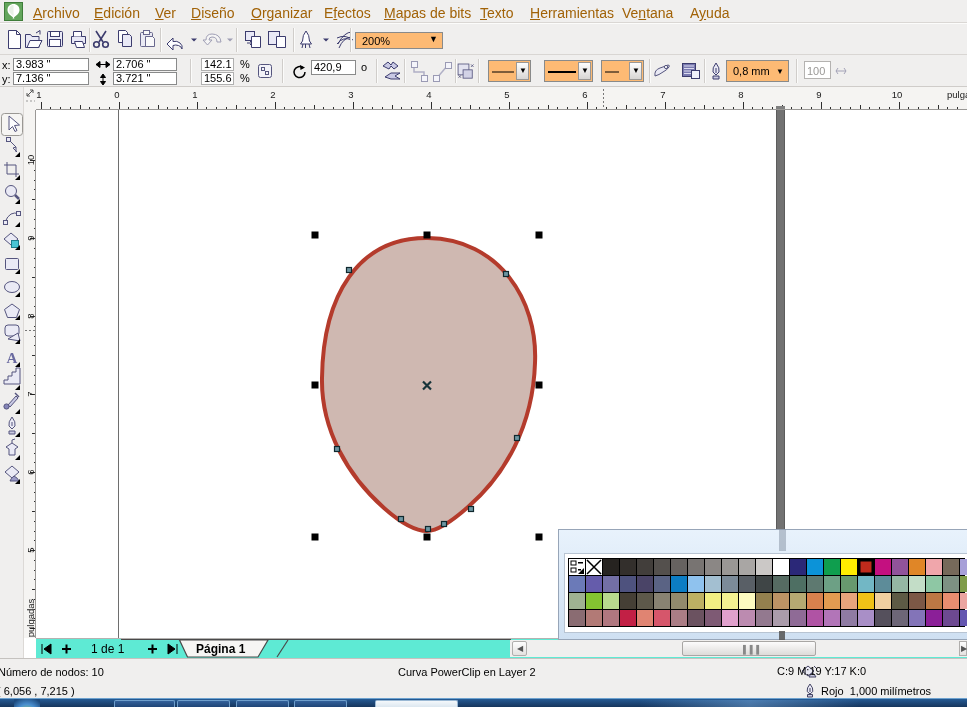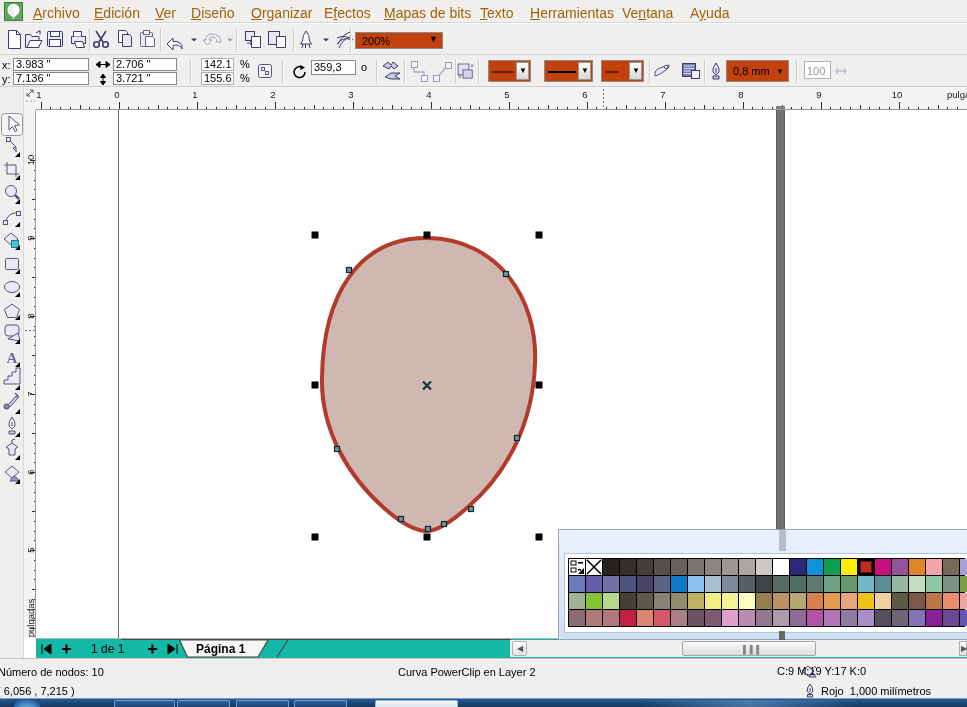--- a/index.html
+++ b/index.html
@@ -9,29 +9,29 @@
 u.mn { text-decoration:underline; }
 
 #menubar { left:0; top:0; width:967px; height:23px; background:#f0efee; border-bottom:1px solid #dad7d4; }
 #toolbar { left:0; top:23px; width:967px; height:32px; background:#f0efee; border-top:1px solid #fcfcfb; border-bottom:1px solid #d9d6d3; }
 #propbar { left:0; top:55px; width:967px; height:32px; background:#f0efee; border-bottom:1px solid #cfccc9; }
 #hruler  { left:36px; top:87px; width:931px; height:23px; background:#f5f4f2; }
 #corner  { left:24px; top:87px; width:12px; height:23px; background:#f5f4f2; }
 #vruler  { left:24px; top:110px; width:12px; height:528px; background:#f5f4f2; }
 #toolbox { left:0; top:87px; width:24px; height:571px; background:#f0efee; }
 #canvas  { left:36px; top:110px; width:931px; height:528px; background:#ffffff; overflow:hidden; }
-#navrow  { left:36px; top:638px; width:931px; height:20px; background:#14b8a6; border-top:1px solid #b4b2b0; }
+#navrow  { left:36px; top:638px; width:931px; height:20px; background:#5eead4; border-top:1px solid #b4b2b0; }
 #statusbar { left:0; top:658px; width:967px; height:40px; background:#f0efee; border-top:1px solid #c5c2bf; font-size:11px; color:#000; }
 #taskbar { left:0; top:698px; width:967px; height:9px; background:linear-gradient(#255a94,#16355c); border-top:1px solid #6da2cf; }
 .menuitem { position:absolute; top:5px; font-size:14px; color:#a16207; }
 .sep { position:absolute; top:4px; width:1px; height:24px; background:#d0cdca; box-shadow:1px 0 0 #fbfbfa; }
 .psep { position:absolute; top:4px; width:1px; height:24px; background:#d0cdca; box-shadow:1px 0 0 #fbfbfa; }
 .field { position:absolute; background:#fff; border:1px solid #898a8a; font-size:11px; color:#000; padding:0 2px; line-height:11px; }
 .plabel { position:absolute; font-size:11px; color:#000; }
-.combo { position:absolute; background:#c2410c; border:1px solid #898a8a; }
+.combo { position:absolute; background:#fdba74; border:1px solid #898a8a; }
 .swr { position:absolute; display:flex; }
 .sw { width:16px; height:16px; margin-right:1px; flex:none; }
 </style>
 </head>
 <body>
 <div class="abs" id="menubar">
   <svg class="abs" style="left:4px;top:2px" width="19" height="19" viewBox="0 0 19 19">
     <rect x="0" y="0" width="19" height="19" fill="#3f7d3a"></rect>
     <rect x="1" y="1" width="17" height="17" fill="#63a55c"></rect>
     <path d="M9.5,2 C13,2 15.5,4.5 15.5,8 C15.5,11.5 12,14 10,15.2 L10.4,16.5 L8.6,16.5 L9,15.2 C7,14 3.5,11.5 3.5,8 C3.5,4.5 6,2 9.5,2 Z" fill="#fff"></path>
@@ -134,21 +134,21 @@
   <svg class="abs" style="left:257px;top:8px" width="16" height="16" viewBox="0 0 16 16">
     <rect x="1.5" y="1.5" width="13" height="13" rx="2" fill="#f2f2f8" stroke="#55557e"></rect>
     <rect x="4.5" y="4.5" width="3" height="3" fill="none" stroke="#55557e"></rect>
     <rect x="8.5" y="8.5" width="3" height="3" fill="none" stroke="#55557e"></rect>
   </svg>
   <div class="psep" style="left:282px"></div>
   <svg class="abs" style="left:292px;top:9px" width="15" height="15" viewBox="0 0 15 15">
     <path d="M13,8 a5.5,5.5 0 1 1 -2,-4.2" fill="none" stroke="#000" stroke-width="1.5"></path>
     <path d="M8,1 l5,2.5 l-4.5,2.5 z" fill="#000"></path>
   </svg>
-  <div class="field" style="left:311px;top:5px;width:45px;height:15px;line-height:13px">359,3</div>
+  <div class="field" style="left:311px;top:5px;width:45px;height:15px;line-height:13px">420,9</div>
   <span class="plabel" style="left:361px;top:6px">o</span>
   <div class="psep" style="left:376px"></div>
   <svg class="abs" style="left:382px;top:4px" width="20" height="25" viewBox="0 0 20 25">
     <g stroke="#3c3c6e" fill="#c9c9e4">
       <path d="M1,7 l5,-4 l3,3 l2,-3 l5,4 l-4,3 l-3,-3 l-2,3 z"></path>
       <path d="M3,18 l6,-4 l9,0 l-5,3 l5,3 l-9,0 z"></path>
     </g>
   </svg>
   <div class="psep" style="left:404px"></div>
   <svg class="abs" style="left:410px;top:5px" width="44" height="23" viewBox="0 0 44 23">

